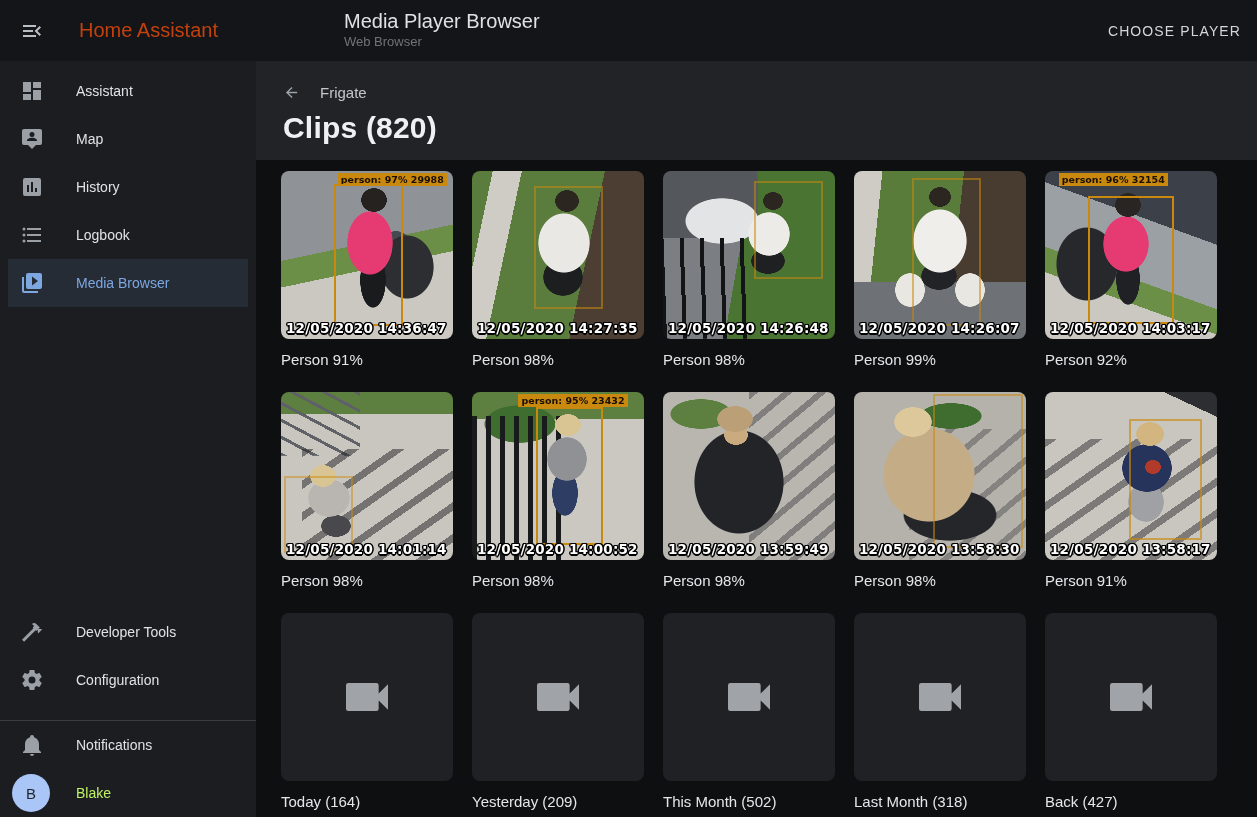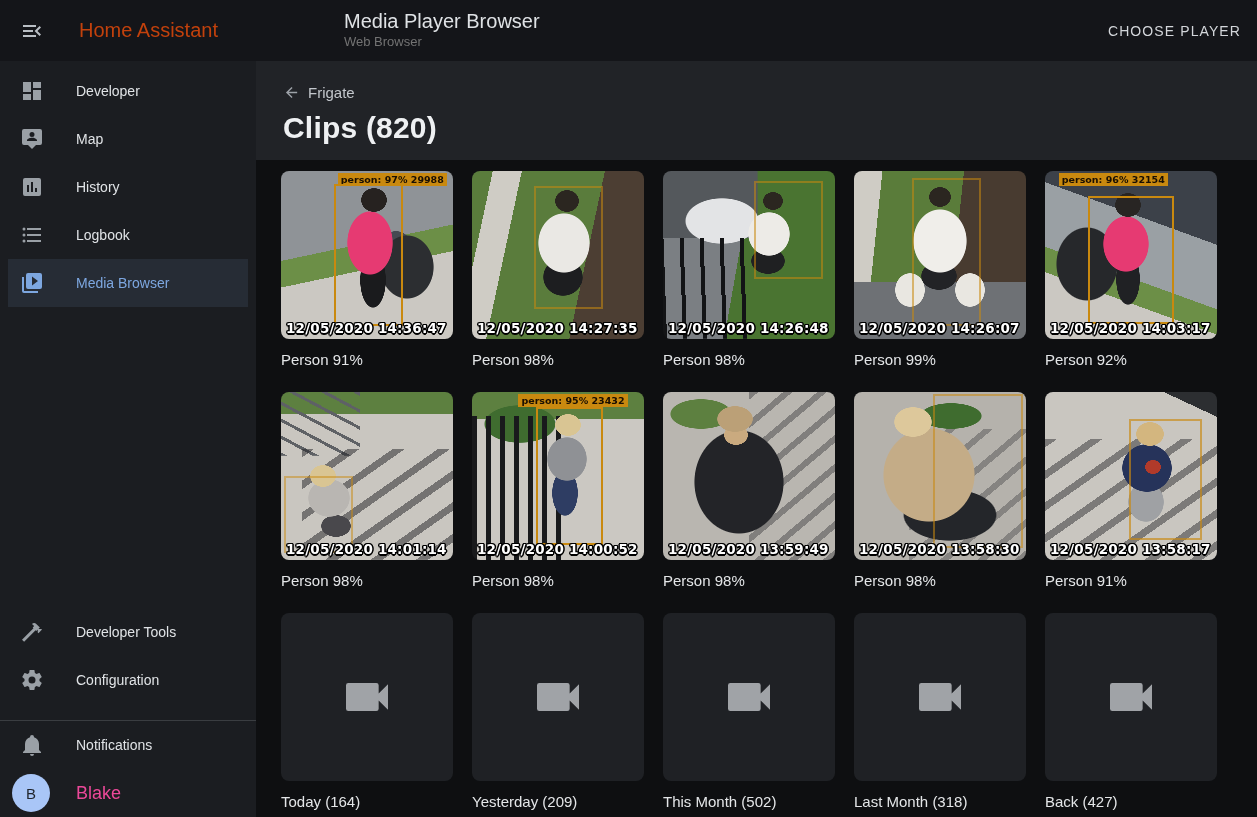--- a/index.html
+++ b/index.html
@@ -35,26 +35,26 @@
   .nav-item .nicon svg{width:24px;height:24px;fill:currentColor}
   .nav-item .nlabel{margin-left:32px;font-size:14px;font-weight:500}
   .nav-item.active{background:#262c35;margin:0 8px;border-radius:0;width:240px}
   .nav-item.active .nicon{margin-left:12px;color:var(--accent)}
   .nav-item.active .nlabel{color:var(--accent)}
   .spacer{flex:1}
   .divider{height:1px;background:#3a3d41;margin-top:16px}
   .user-row{display:flex;align-items:center;height:48px;cursor:pointer}
   .avatar{width:38px;height:38px;border-radius:50%;background:var(--avatar);color:#1f242c;
     font-size:15px;font-weight:500;display:flex;align-items:center;justify-content:center;margin-left:12px}
-  .user-row .nlabel{margin-left:26px;font-size:18px;font-weight:500;color:#ec4899}
+  .user-row .nlabel{margin-left:26px;font-size:14px;font-weight:500;color:#bef264}
 
   
   .content{position:absolute;left:256px;top:61px;width:1001px;height:756px;background:#0e0f11}
   .content-header{height:99px;background:#212327;padding:23px 0 0 27px}
-  .breadcrumb{display:flex;align-items:flex-start;gap:8px;cursor:pointer;color:#c3c7cc;font-size:15px;width:max-content}
+  .breadcrumb{display:flex;align-items:flex-start;gap:20px;cursor:pointer;color:#c3c7cc;font-size:15px;width:max-content}
   .breadcrumb svg{width:17px;height:17px;fill:#9da2a8}
   .clips-title{margin-top:10px;font-size:30px;font-weight:700;color:#eef0f2;letter-spacing:.2px}
 
   .grid{padding:11px 0 0 25px;display:grid;grid-template-columns:repeat(5,172px);
     column-gap:19px;row-gap:23px}
   .cell{width:172px;cursor:pointer}
   .thumb{position:relative;width:172px;height:168px;border-radius:8px;overflow:hidden;background:#1f2125}
   .caption{margin-top:12px;font-size:15px;color:#e4e6e8;line-height:18px}
   .folder{display:flex;align-items:center;justify-content:center}
   .cam{width:56px;height:56px;fill:#a0a3a7}
@@ -185,21 +185,21 @@
   </header>
 
   <aside class="sidebar">
     <nav class="nav">
       <a class="nav-item">
         <span class="nicon">
           <svg viewBox="0 0 24 24">
               <path d="M13,3V9H21V3M13,21H21V11H13M3,21H11V15H3M3,13H11V3H3Z"></path>
             </svg>
         </span>
-        <span class="nlabel">Developer</span>
+        <span class="nlabel">Assistant</span>
       </a>
       <a class="nav-item">
         <span class="nicon">
           <svg viewBox="0 0 24 24">
               <path d="M20,2H4A2,2 0 0,0 2,4V16A2,2 0 0,0 4,18H8L12,22L16,18H20A2,2 0 0,0 22,16V4A2,2 0 0,0 20,2M12,5A2.5,2.5 0 0,1 14.5,7.5A2.5,2.5 0 0,1 12,10A2.5,2.5 0 0,1 9.5,7.5A2.5,2.5 0 0,1 12,5M17,14H7V13.25C7,11.59 10.33,10.75 12,10.75C13.67,10.75 17,11.59 17,13.25V14Z"></path>
             </svg>
         </span>
         <span class="nlabel">Map</span>
       </a>
       <a class="nav-item">

